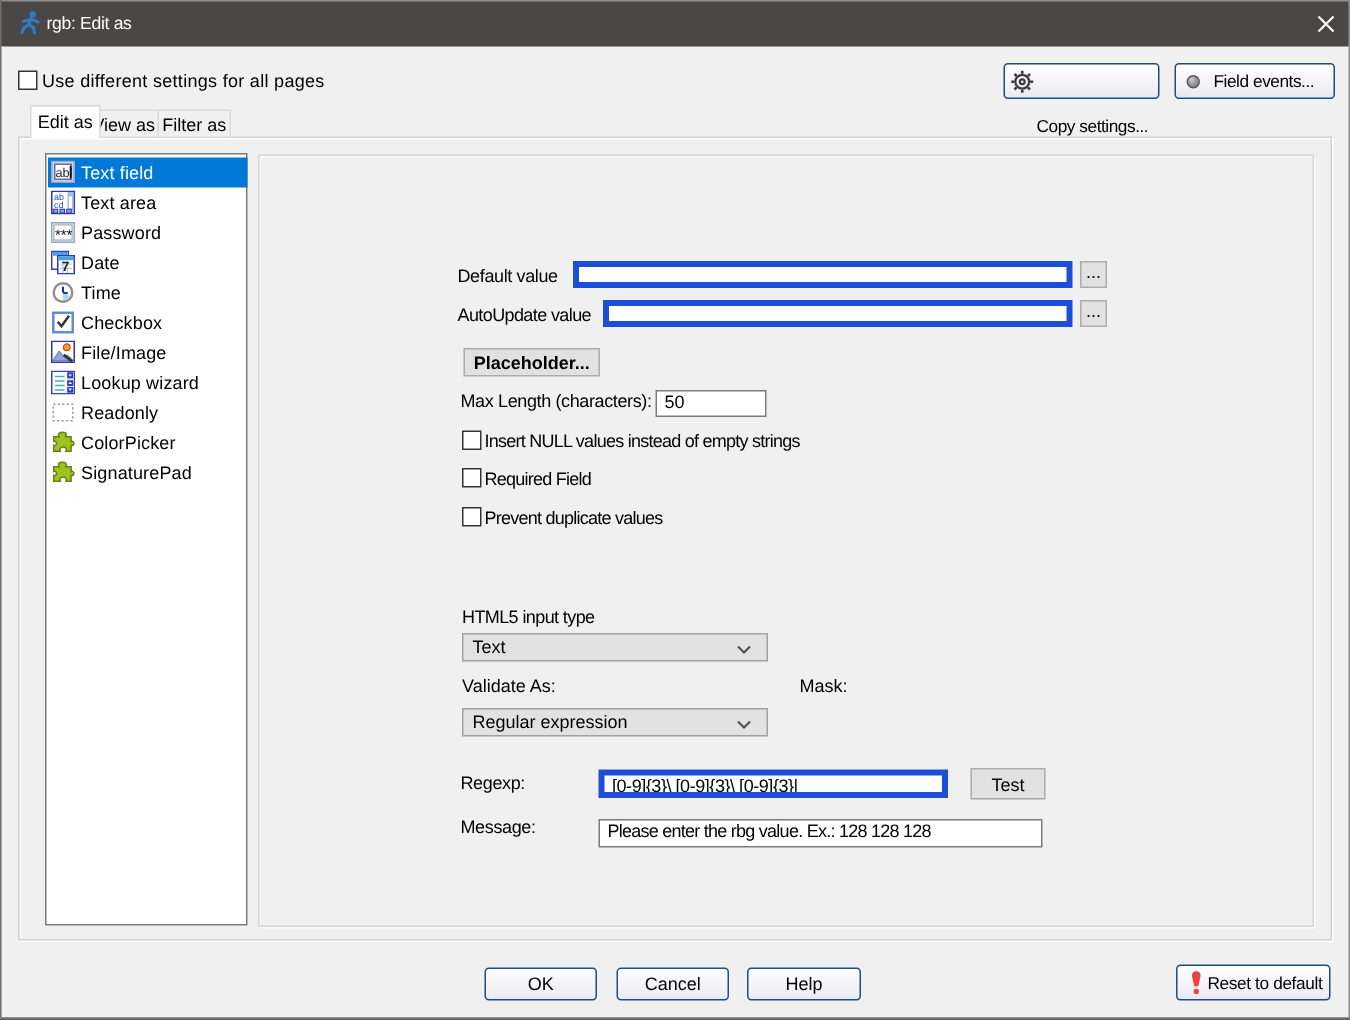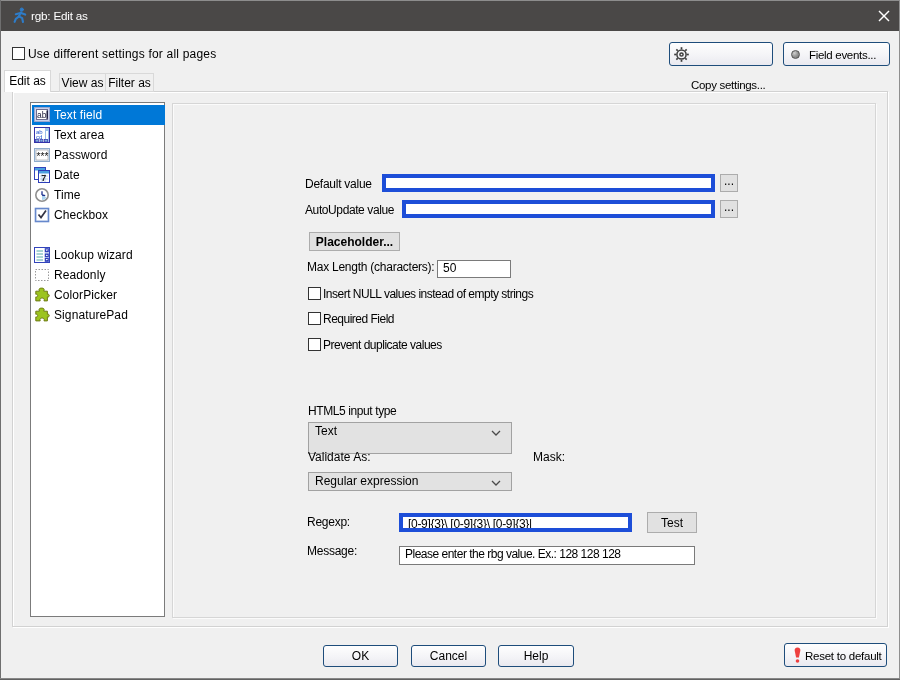--- a/index.html
+++ b/index.html
@@ -83,21 +83,21 @@
   </svg>
   <div class="abs lbl" style="left:691px;top:48px;font-size:11.5px;letter-spacing:-0.3px;margin-top:30px;">Copy settings...</div>
   <div class="abs navybtn" style="left:783px;top:42px;width:107px;height:24px;"></div>
   <div class="abs" style="left:791px;top:50px;width:9px;height:9px;border-radius:50%;
        background:radial-gradient(circle at 35% 30%,#d0d0d0 0%,#9a9a9a 45%,#6e6e6e 100%);border:1px solid #555555;box-sizing:border-box;"></div>
   <div class="abs lbl" style="left:809px;top:48px;font-size:11.5px;letter-spacing:-0.3px;">Field events...</div>
 
   <div class="abs tabpanel"></div>
   <div class="abs tab" style="left:59px;top:73px;width:47px;height:19px;background:#f0f0f0;line-height:18px;">View as</div>
   <div class="abs tab" style="left:105px;top:73px;width:49px;height:19px;background:#f0f0f0;line-height:18px;">Filter as</div>
-  <div class="abs tab" style="left:4px;top:70px;width:47px;height:22px;background:#ffffff;border-bottom:none;line-height:21px;">Edit as</div>
+  <div class="abs tab" style="left:20px;top:70px;width:47px;height:22px;background:#ffffff;border-bottom:none;line-height:21px;">Edit as</div>
 
   <div class="abs listbox" id="listbox">
     <div class="row" style="top:2px;background:#0078d7;color:#fff;">
       <svg class="ric" width="16" height="16" viewBox="0 0 16 16">
         <rect x="0.5" y="0.5" width="15" height="14" fill="#c8d2ec" stroke="#9aa6cf"></rect>
         <rect x="2.5" y="2.5" width="11" height="10" fill="#ffffff" stroke="#6d6d91"></rect>
         <text x="3" y="11.2" font-family="Liberation Sans" font-size="8.5" fill="#1a1a3a">abl</text>
         <line x1="13" y1="3.5" x2="13" y2="12" stroke="#111133" stroke-width="1"></line>
       </svg>
       <span class="rowtext">Text field</span>
@@ -142,20 +142,29 @@
       </svg>
       <span class="rowtext">Time</span>
       </div>
     <div class="row" style="top:102px;">
       <svg class="ric" width="16" height="16" viewBox="0 0 16 16">
         <rect x="1.5" y="1.5" width="13" height="13" fill="#eef4fb" stroke="#6688cc" stroke-width="1.6"></rect>
         <rect x="3" y="3" width="10" height="10" fill="#ffffff"></rect>
         <path d="M4.5 7.5 L7 10.5 L12 3.5" stroke="#333344" stroke-width="1.7" fill="none"></path>
       </svg>
       <span class="rowtext">Checkbox</span>
+      </div>
+    <div class="row" style="top:122px;">
+      <svg class="ric" width="16" height="16" viewBox="0 0 16 16">
+        <rect x="0.5" y="0.5" width="15" height="14" fill="#ffffff" stroke="#3333aa"></rect>
+        <circle cx="10.5" cy="4.5" r="2.2" fill="#f0a030" stroke="#c05010" stroke-width="0.8"></circle>
+        <path d="M1 13.5 L5.5 7 L9 11.5 L10.8 9.5 L15 13.5 Z" fill="#8fa8d8" stroke="#5566aa" stroke-width="0.6"></path>
+        <path d="M8.5 9.5 L14 14" stroke="#333333" stroke-width="1.8"></path>
+      </svg>
+      <span class="rowtext">File/Image</span>
       </div>
     <div class="row" style="top:142px;">
       <svg class="ric" width="16" height="16" viewBox="0 0 16 16">
         <rect x="0.5" y="0.5" width="15" height="15" fill="#ffffff" stroke="#3344bb"></rect>
         <path d="M2.5 4 H9 M2.5 7 H9 M2.5 10 H9 M2.5 13 H9" stroke="#55aaaa" stroke-width="1" fill="none"></path>
         <rect x="10.5" y="1" width="4.5" height="14" fill="#dce8f8"></rect>
         <rect x="10.8" y="1.2" width="4" height="4" fill="#2d3db8"></rect>
         <path d="M11.6 2.6 L14 2.6 L12.8 4.2 Z" fill="#ffffff"></path>
         <rect x="10.8" y="6.5" width="4" height="3.8" fill="#2d3db8"></rect>
         <path d="M11.6 9 L14 9 L12.8 7.4 Z" fill="#ffffff"></path>
@@ -199,21 +208,21 @@
   <div class="abs input" style="left:437px;top:260px;width:74px;height:18px;">50</div>
 
   <div class="abs cb" style="left:308px;top:287px;"></div>
   <div class="abs lbl" style="left:323px;top:287px;letter-spacing:-0.5px;">Insert NULL values instead of empty strings</div>
   <div class="abs cb" style="left:308px;top:312px;"></div>
   <div class="abs lbl" style="left:323px;top:312px;letter-spacing:-0.5px;">Required Field</div>
   <div class="abs cb" style="left:308px;top:338px;"></div>
   <div class="abs lbl" style="left:323px;top:338px;letter-spacing:-0.5px;">Prevent duplicate values</div>
 
   <div class="abs lbl" style="left:308px;top:404px;letter-spacing:-0.4px;">HTML5 input type</div>
-  <div class="abs combo" style="left:308px;top:422px;width:204px;height:32px;">Text
+  <div class="abs combo" style="left:308px;top:422px;width:204px;height:19px;">Text
     <svg class="chev" width="10" height="6" viewBox="0 0 10 6">
         <path d="M1 1 L5 5 L9 1" stroke="#4a4a4a" stroke-width="1.3" fill="none"></path>
       </svg>
   </div>
   <div class="abs lbl" style="left:308px;top:450px;letter-spacing:0;text-align:right;">Validate As:</div>
   <div class="abs lbl" style="left:533px;top:450px;letter-spacing:0;">Mask:</div>
   <div class="abs combo" style="left:308px;top:472px;width:204px;height:19px;">Regular expression
     <svg class="chev" width="10" height="6" viewBox="0 0 10 6">
         <path d="M1 1 L5 5 L9 1" stroke="#4a4a4a" stroke-width="1.3" fill="none"></path>
       </svg>

